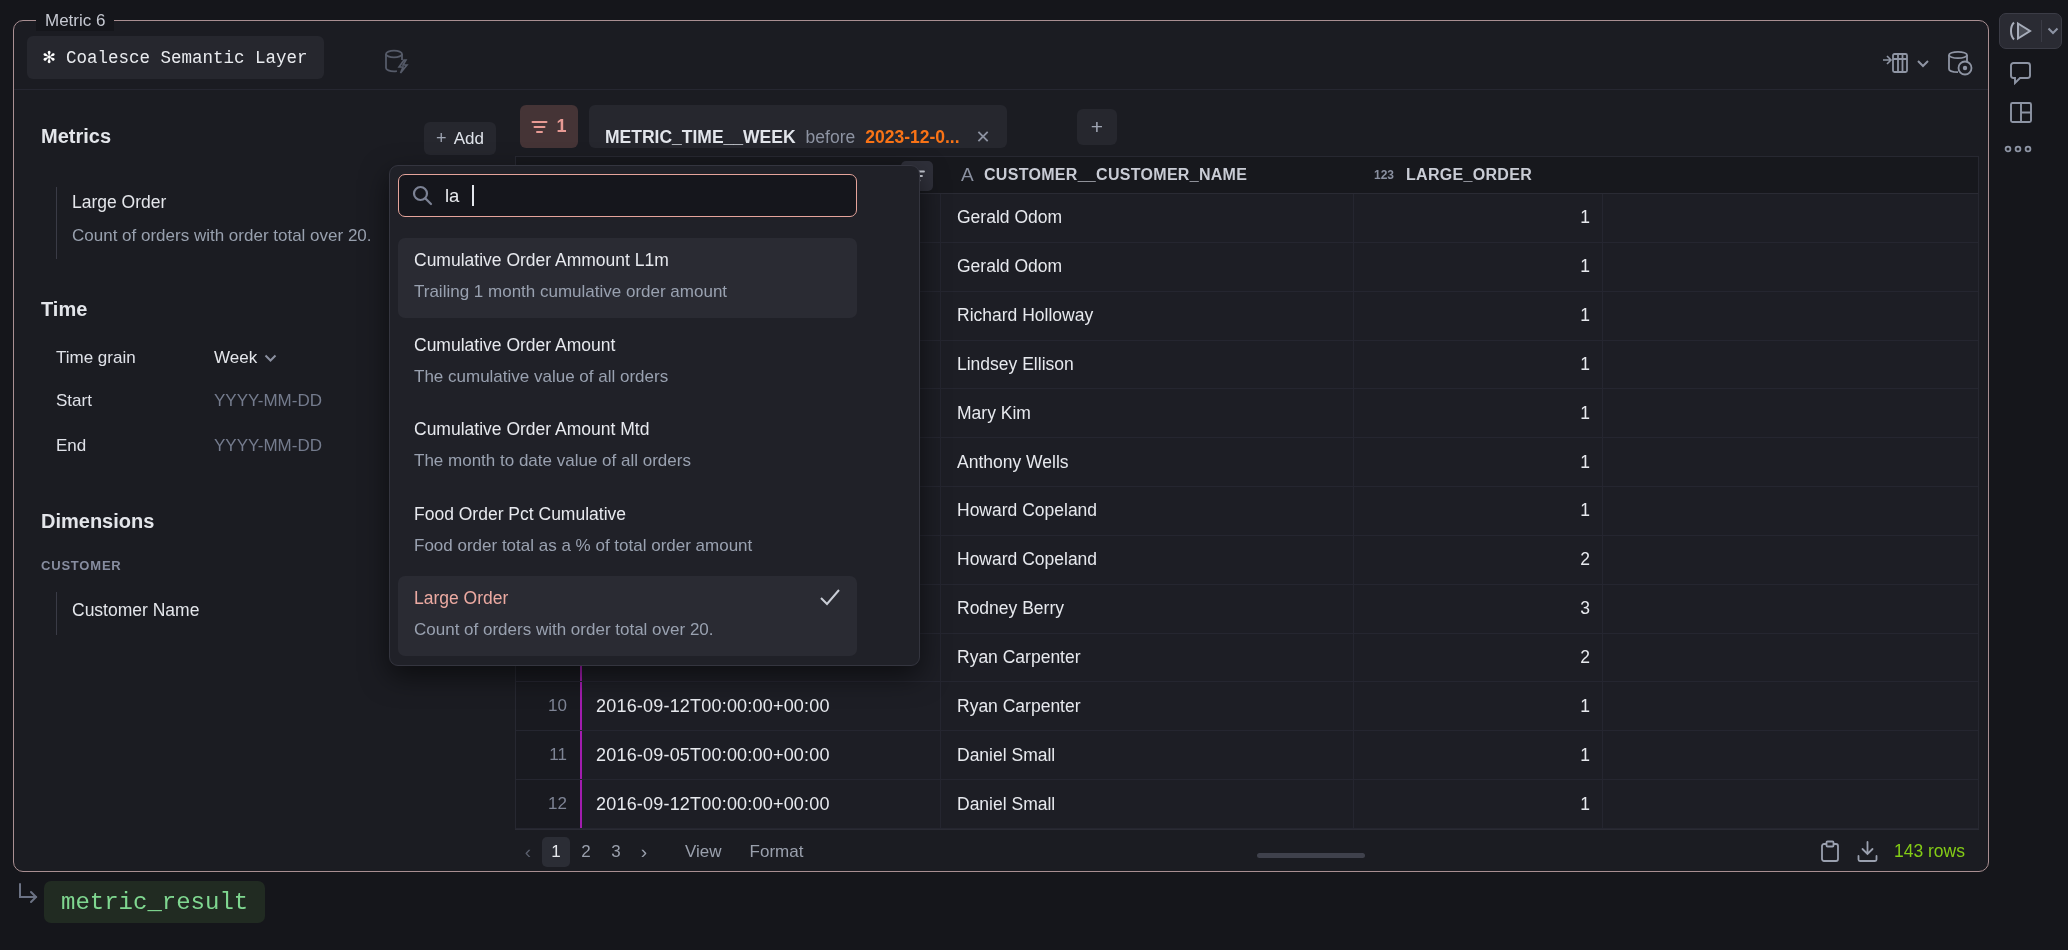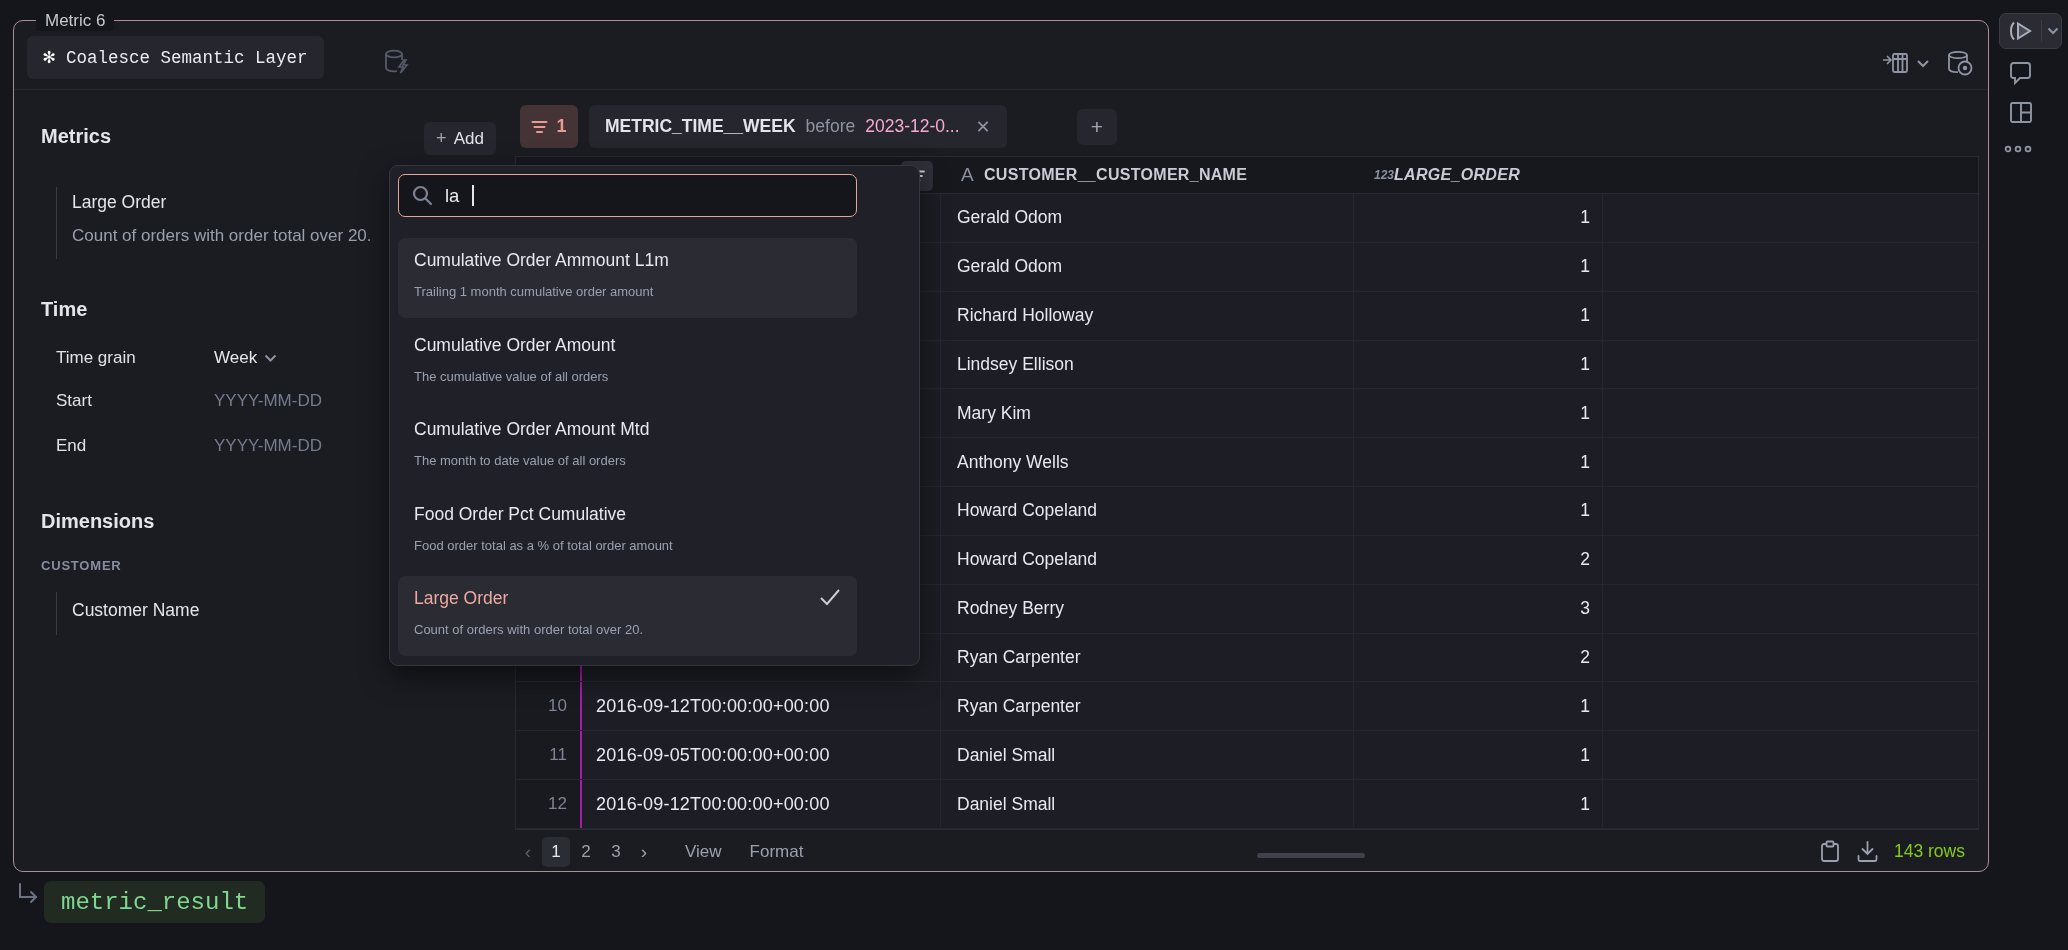--- a/index.html
+++ b/index.html
@@ -59,46 +59,46 @@
   
   .filter-count-chip {
     position:absolute; left:506px; top:84px; height:43px; width:58px;
     background:#453436; border-radius:6px;
     display:flex; align-items:center; justify-content:center; gap:8px;
     color:#e89a94; font-size:18px; font-weight:600;
   }
   .filter-chip {
     position:absolute; left:575px; top:84px; height:43px;
     background:#26272e; border-radius:6px;
-    display:flex; align-items:center; gap:10px; padding:0 16px;
+    display:flex; align-items:flex-end; gap:10px; padding:0 16px;
     font-size:17.5px;
   }
   .fc-field { font-weight:700; color:#e2e5eb; }
   .fc-op { color:#8d93a2; }
-  .fc-val { font-weight:400; color:#f9a8d4; }
+  .fc-val { font-weight:700; color:#f97316; }
   .fc-close { color:#8d93a2; font-size:18px; margin-left:6px; cursor:pointer; }
   .plus-chip {
     position:absolute; left:1063px; top:88px; width:40px; height:36px;
     background:#26272e; border-radius:6px;
     display:flex; align-items:center; justify-content:center;
     color:#9fa5b3; font-size:21px; cursor:pointer;
   }
 
   
   .tbl { position:absolute; left:501px; top:135px; width:1464px; height:717px; }
   .tbl-header {
     position:absolute; left:0; top:0; width:100%; height:38px;
     background:#17181d; border:1px solid #272831; border-bottom:1px solid #2a2b34;
     display:flex;
   }
   .th { display:flex; align-items:center; font-size:16px; font-weight:600; letter-spacing:0.3px; color:#c9ccd5; }
   .th-index { width:66px; }
   .th-dt { width:359px; position:relative; }
   .th-name { width:413px; padding-left:20px; gap:10px; }
-  .th-val { width:249px; padding-left:20px; gap:0;font-style:italic; }
+  .th-val { width:249px; padding-left:20px; gap:12px; }
   .th-empty { flex:1; }
   .type-icon { color:#8a90a0; font-weight:400; }
   .a-icon { font-size:19px; font-weight:300; }
   .n-icon { font-size:12px; font-weight:600; letter-spacing:0; }
   .hdr-filter-box {
     position:absolute; right:8px; top:4px; width:32px; height:30px;
     background:#2f303a; border-radius:5px;
     display:flex; align-items:center; justify-content:center;
   }
   .tbl-body {
@@ -140,21 +140,21 @@
     position:absolute; left:8px; top:8px; width:459px; height:43px;
     background:#15161c; border:1.5px solid #e5a49b; border-radius:7px;
     display:flex; align-items:center; gap:12px; padding:0 13px;
   }
   .search-text { font-size:18.5px; color:#e8eaee; }
   .caret { display:inline-block; width:1.5px; height:21px; background:#e3e6ec; vertical-align:-4px; margin-left:1px; }
   .dd-item { position:absolute; left:8px; width:459px; height:80px; border-radius:7px; padding:10px 16px 0 16px; cursor:pointer; }
   .dd-item.hover, .dd-item.selected { background:#2a2b33; }
   .dd-title { font-size:17.5px; font-weight:500; color:#e7e9ee; line-height:24px; }
   .dd-item.selected .dd-title { color:#ecaaa2; }
-  .dd-desc { font-size:13px; color:#99a1b0; line-height:22px; margin-top:9px; }
+  .dd-desc { font-size:17px; color:#99a1b0; line-height:22px; margin-top:9px; }
   .dd-check { position:absolute; right:16px; top:12px; color:#c9cdd6; display:none; }
   .dd-item.selected .dd-check { display:block; }
 
   
   .run-btn {
     position:absolute; left:1999px; top:13px; width:63px; height:36px;
     background:#2a2b33; border:1px solid #3b3c46; border-radius:7px;
     display:flex; align-items:center; color:#a8aebb; cursor:pointer;
   }
   .run-ic { margin-left:8px; display:flex; }

